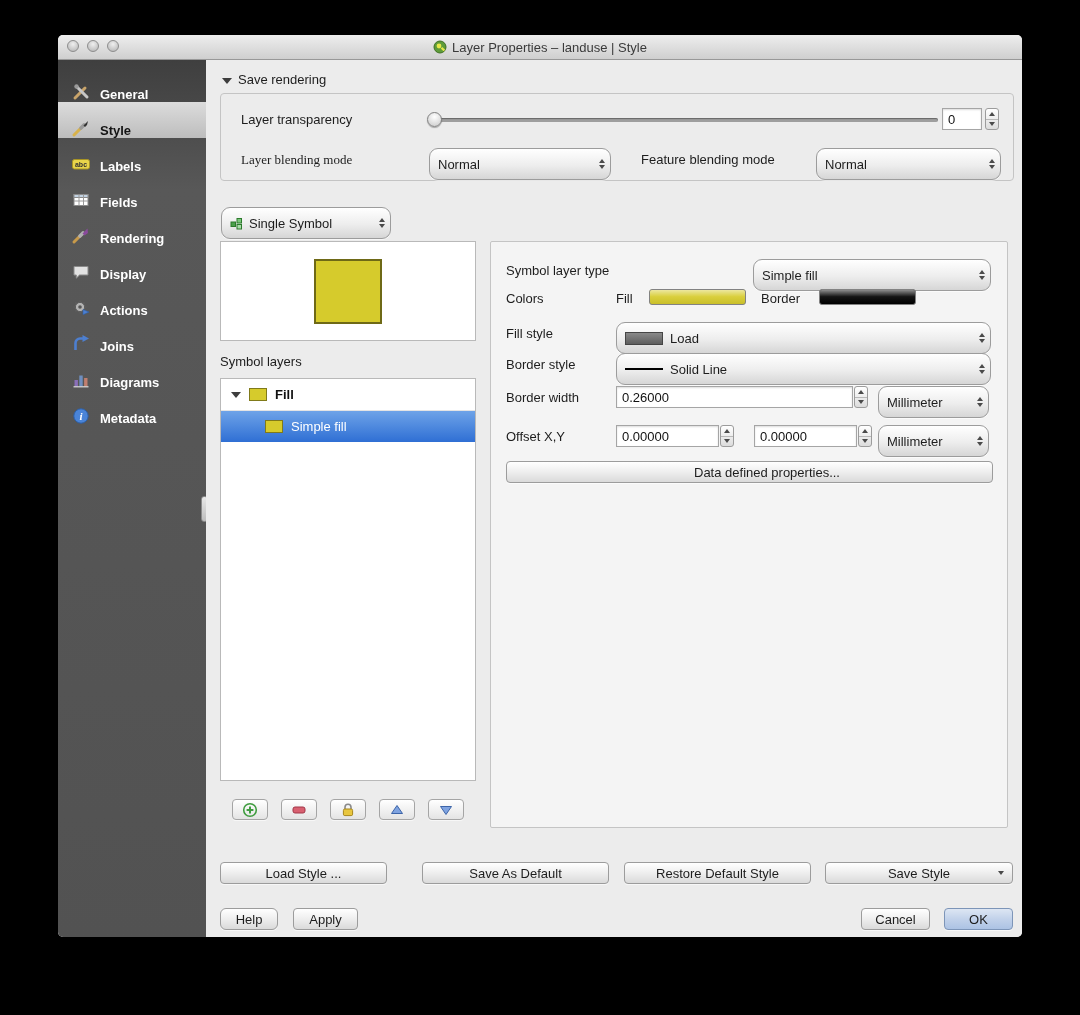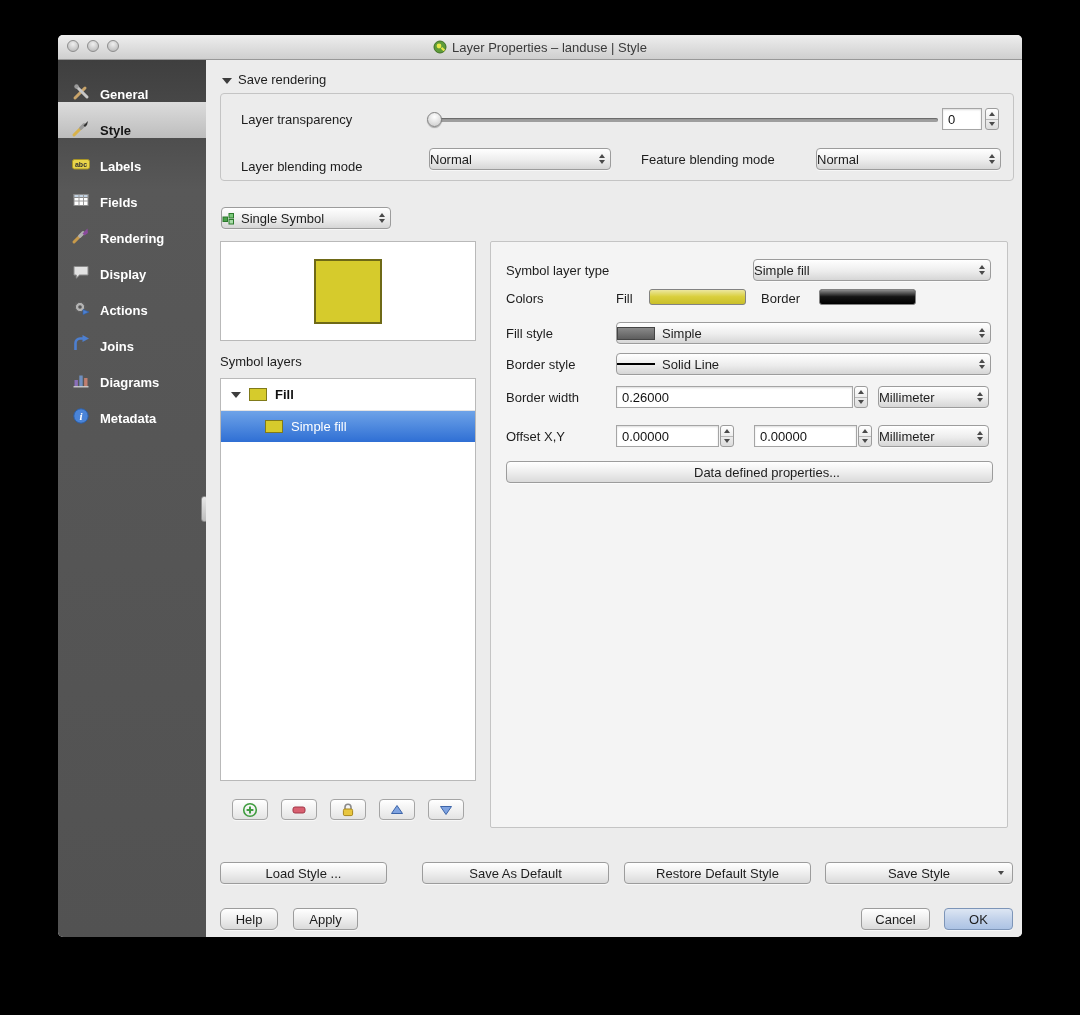--- a/index.html
+++ b/index.html
@@ -27,24 +27,24 @@
     padding-left:13px; font-size:13px; font-weight:bold; cursor:default; }
   .side-item.selected { background:linear-gradient(#dcdcdc,#bdbdbd); color:#141414; }
   .side-item svg { width:20px; height:20px; flex:0 0 20px; }
   .splitter { position:absolute; right:-2px; top:436px; width:7px; height:26px;
     background:linear-gradient(#e8e8e8,#bdbdbd); border:1px solid #8a8a8a; border-radius:3px; }
 
   .main { position:relative; flex:1; background:#ececec; }
 
   
   .label { position:absolute; font-size:13px; color:#1d1d1d; white-space:nowrap; }
-  .popup { position:absolute; height:22px; border:1px solid #9c9c9c; border-radius:4px;
+  .popup { position:absolute; height:32px; border:1px solid #9c9c9c; border-radius:9px;
     background:linear-gradient(#ffffff,#ededed 55%,#d6d6d6);
     display:flex; align-items:center; font-size:13px; color:#1d1d1d;
-    box-shadow:0 1px 0 rgba(255,255,255,0.6); }
+    padding-left:8px; box-shadow:0 1px 0 rgba(255,255,255,0.6); }
   .popup .arrows { margin-left:auto; width:17px; align-self:stretch;
     display:flex; flex-direction:column; align-items:center; justify-content:center; gap:2px; }
   .arr-up { width:0; height:0; border-left:3.5px solid transparent; border-right:3.5px solid transparent; border-bottom:4.5px solid #4a4a4a; }
   .arr-dn { width:0; height:0; border-left:3.5px solid transparent; border-right:3.5px solid transparent; border-top:4.5px solid #4a4a4a; }
 
   .btn { position:absolute; height:22px; border:1px solid #9c9c9c; border-radius:4px;
     background:linear-gradient(#ffffff,#eeeeee 50%,#dadada);
     font-size:13px; color:#1d1d1d; display:flex; align-items:center; justify-content:center;
     box-shadow:0 1px 0 rgba(255,255,255,0.6); cursor:default; }
   .btn.default { background:linear-gradient(#dde6f3,#c2d2ea 50%,#acc3e4); border-color:#7d95b8; }
@@ -231,21 +231,21 @@
         </div>
         <div class="stepper" style="left:764px; top:14px;">
           <span>
               <i class="arr-up"></i>
             </span>
           <span>
               <i class="arr-dn"></i>
             </span>
         </div>
 
-        <span class="label" style="left:20px; top:65px;">Layer blending mode</span>
+        <span class="label" style="left:20px; top:58px;font-family:Liberation Serif, serif;">Layer blending mode</span>
         <div class="popup" style="left:208px; top:54px; width:182px;">
           <span>Normal</span>
           <span class="arrows">
               <i class="arr-up"></i>
               <i class="arr-dn"></i>
             </span>
         </div>
         <span class="label" style="left:420px; top:58px;">Feature blending mode</span>
         <div class="popup" style="left:595px; top:54px; width:185px;">
           <span>Normal</span>
@@ -332,21 +332,21 @@
           <span class="gloss"></span>
         </div>
         <span class="label" style="left:270px; top:49px;">Border</span>
         <div class="color-btn" style="left: 328px; top: 47px; background-color: rgb(0, 0, 0);">
           <span class="gloss"></span>
         </div>
 
         <span class="label" style="left:15px; top:84px;">Fill style</span>
         <div class="popup" style="left:125px; top:80px; width:375px;">
           <span class="style-swatch"></span>
-          <span>Simple</span>
+          <span>Load</span>
           <span class="arrows">
               <i class="arr-up"></i>
               <i class="arr-dn"></i>
             </span>
         </div>
 
         <span class="label" style="left:15px; top:115px;">Border style</span>
         <div class="popup" style="left:125px; top:111px; width:375px;">
           <span class="line-swatch"></span>
           <span>Solid Line</span>

